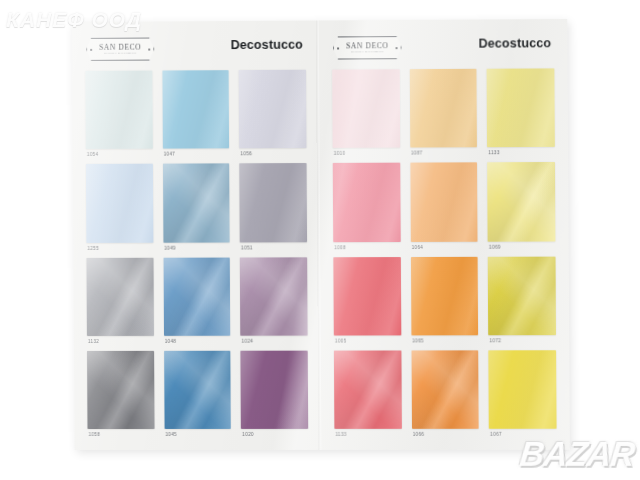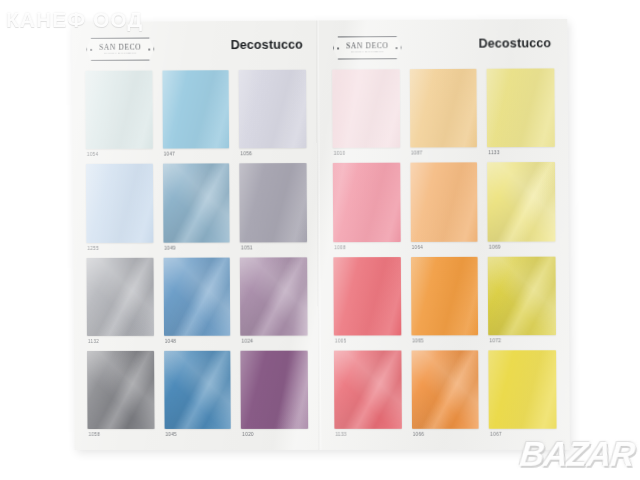--- a/index.html
+++ b/index.html
@@ -109,20 +109,21 @@
     padding-left:1px;
     white-space:nowrap;
   }
 
   
   .wm{
     position:absolute;pointer-events:none;
     color:rgba(255,255,255,.90);
     font-weight:bold;
     text-shadow:0 0 1px rgba(190,190,190,.55);
+    font-style:italic;
   }
   #wm-kanef{
     left:6px;top:8px;
     font-size:21px;letter-spacing:1px;
     color:rgba(255,255,255,.92);
     text-shadow:0 1px 0 rgba(205,205,205,.5), 0 0 2px rgba(200,200,200,.45);
   }
   #wm-bazar{
     right:6px;bottom:6px;
     font-size:34px;letter-spacing:-1px;

